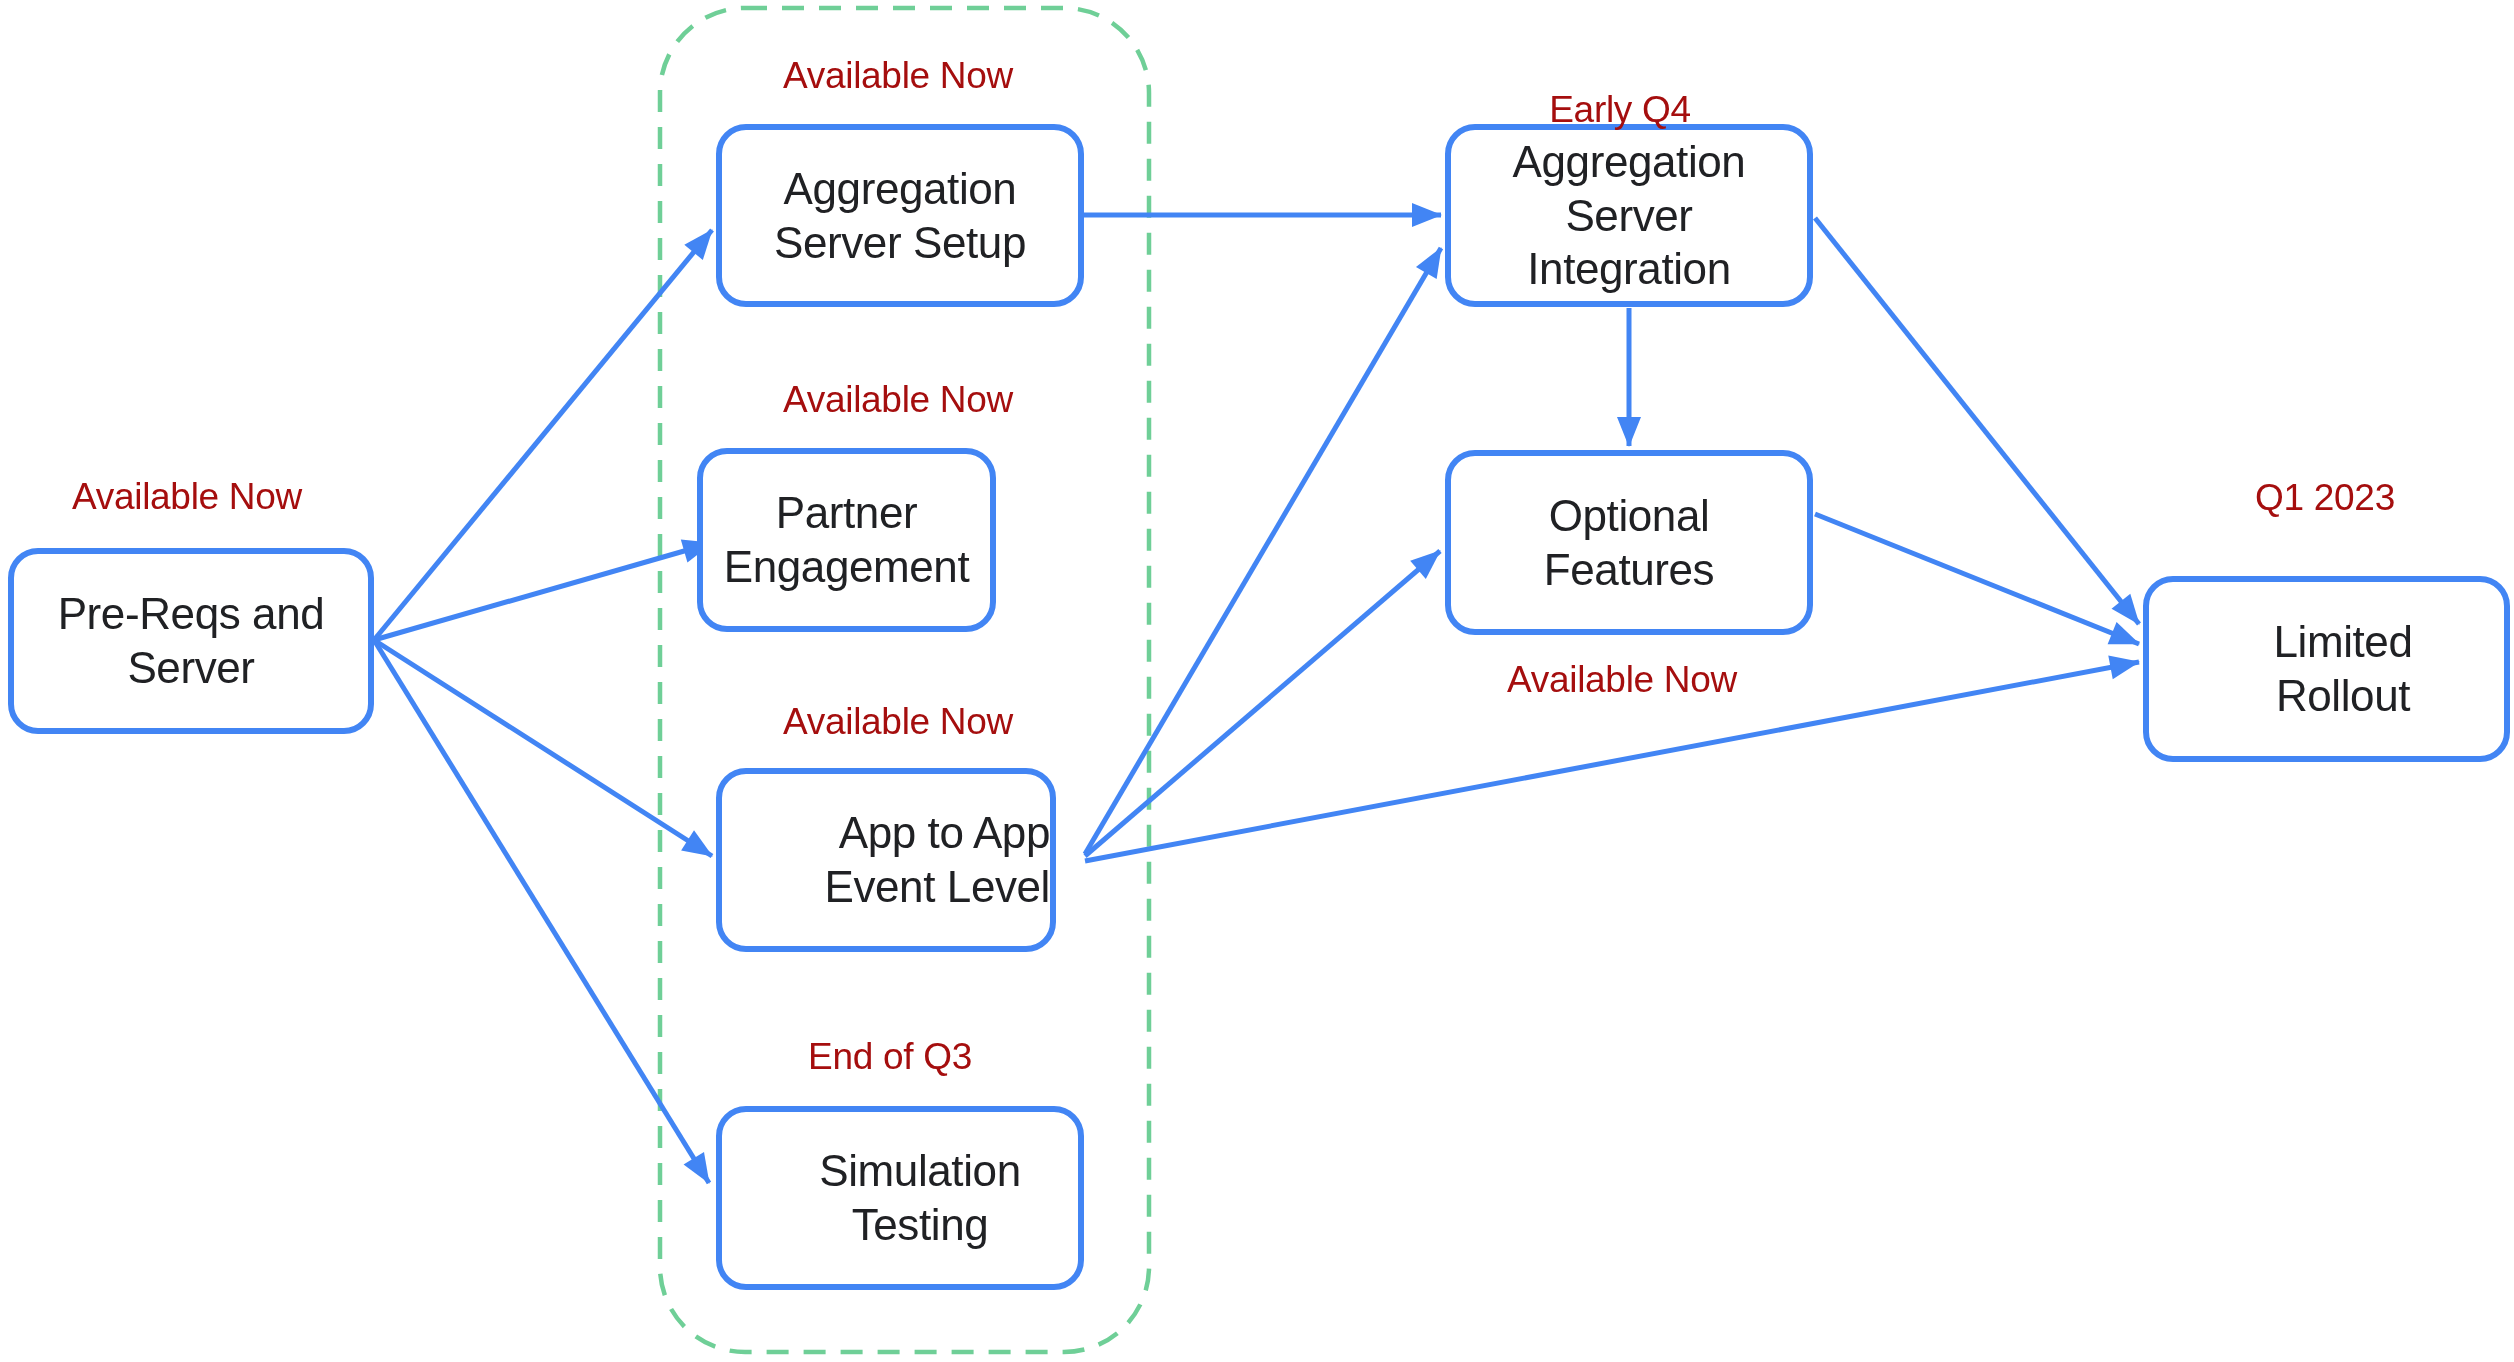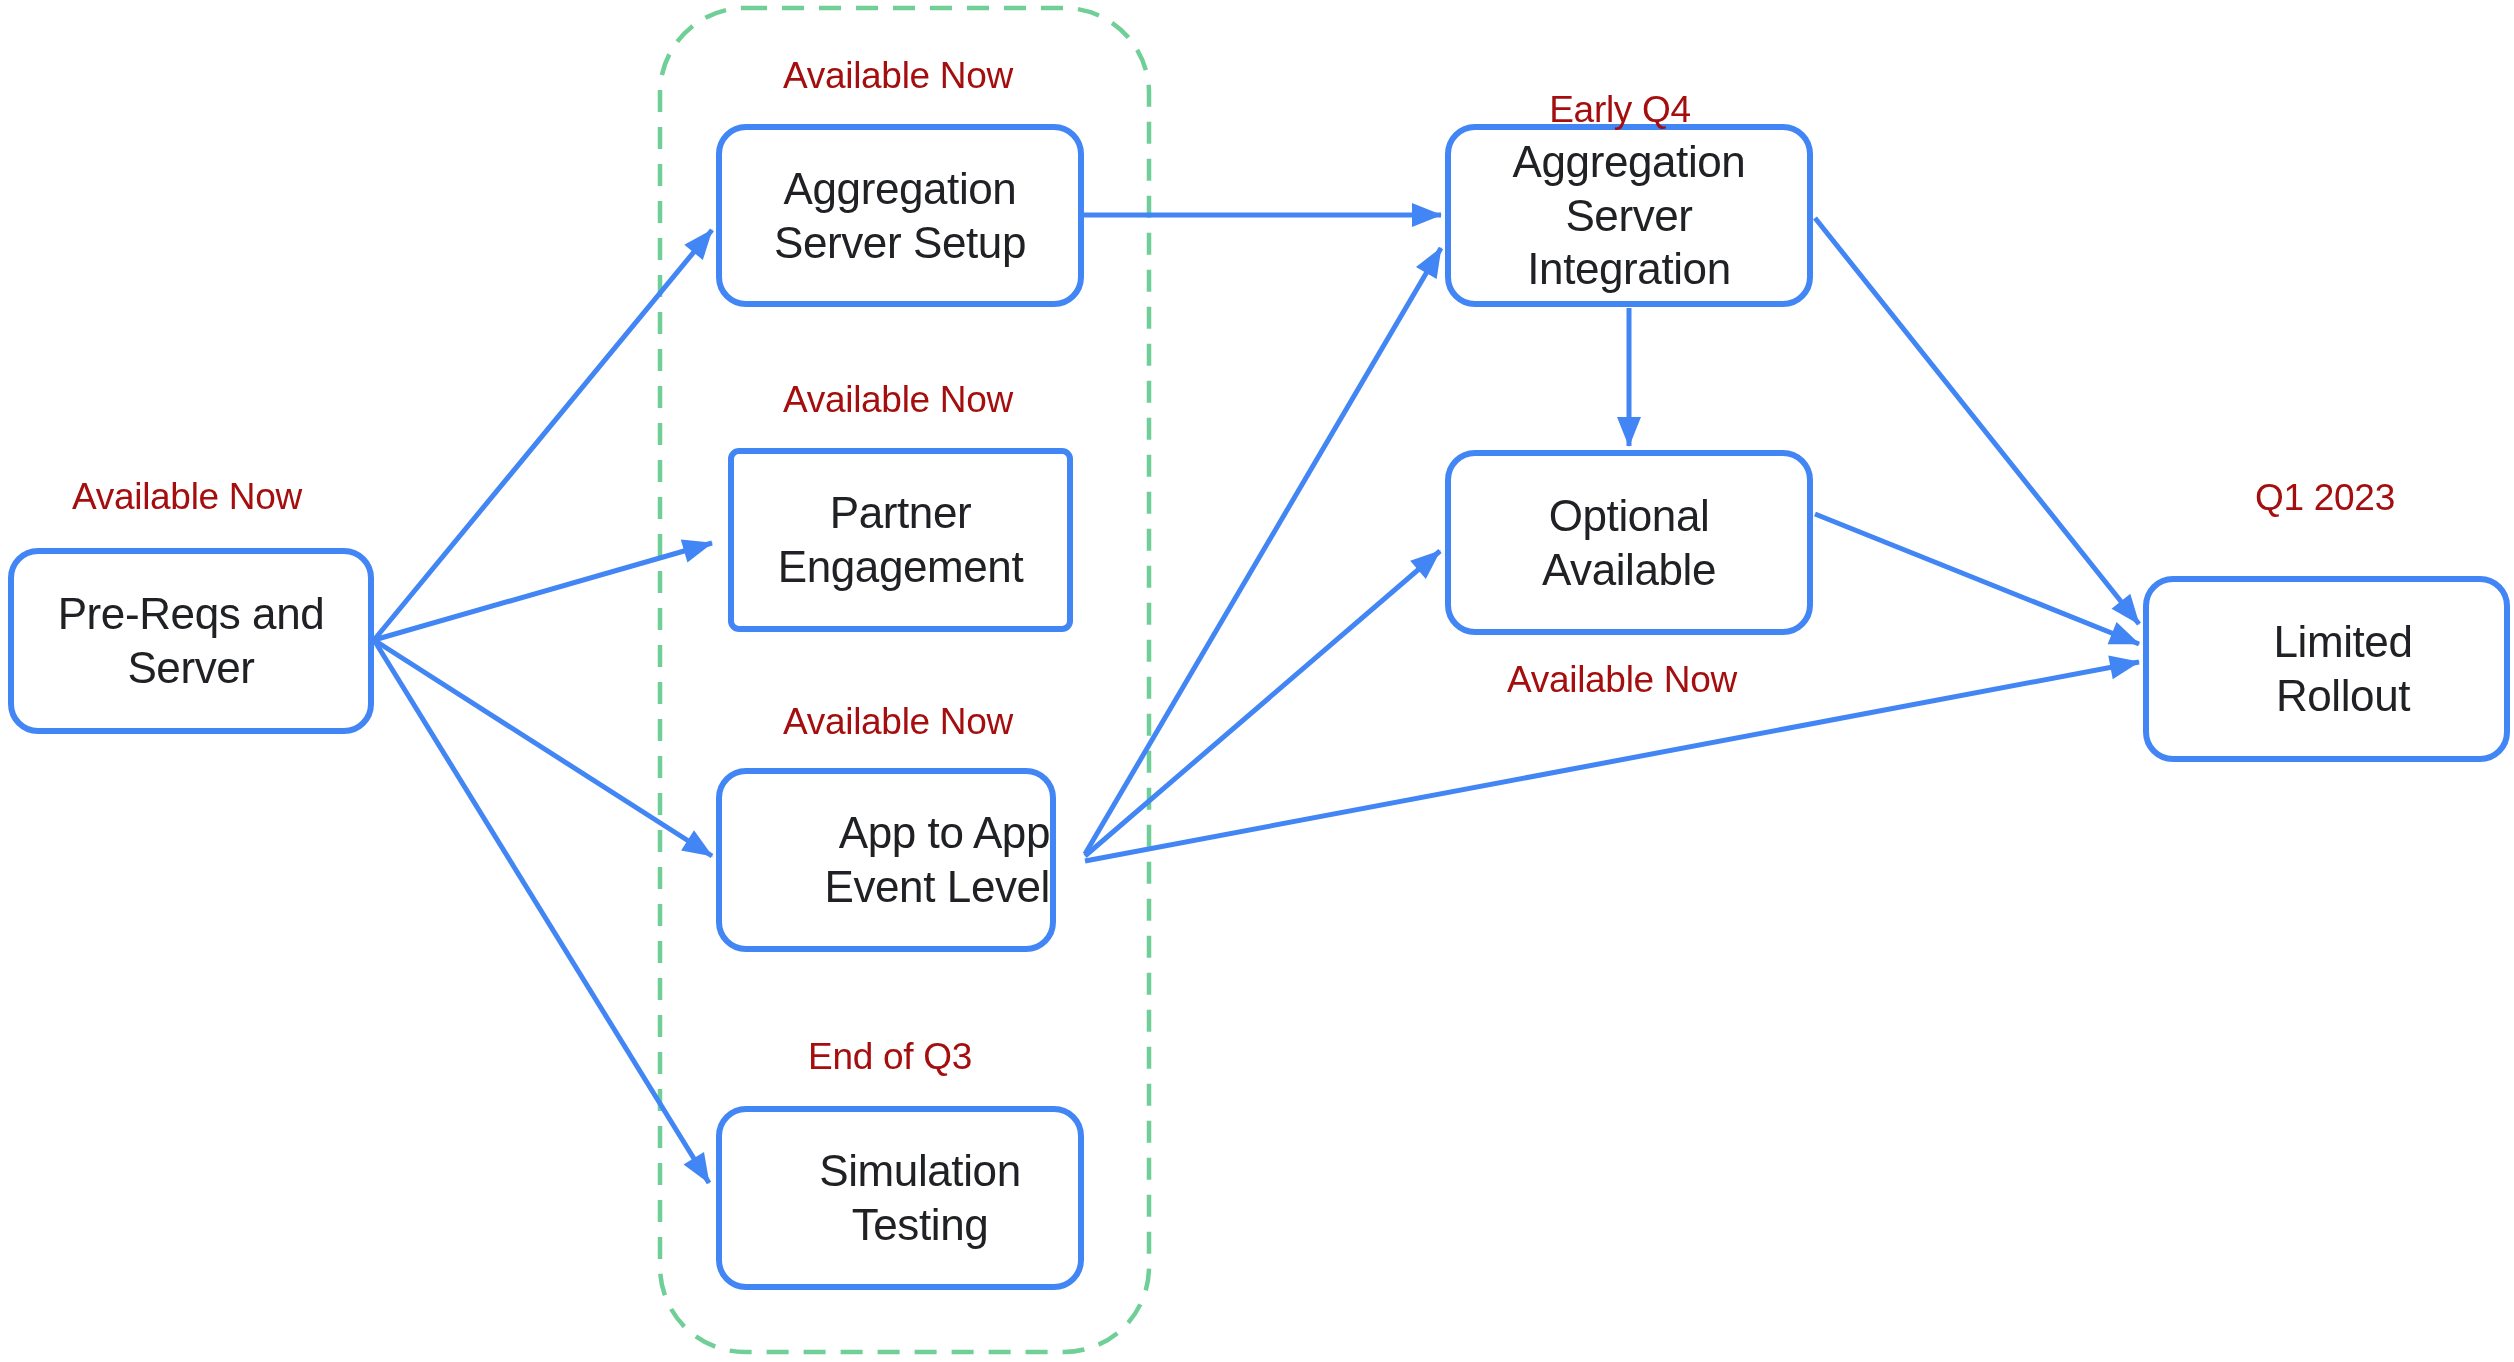--- a/index.html
+++ b/index.html
@@ -97,21 +97,21 @@
       <div class="node" style="left: 8px; top: 548px; width: 366px; height: 186px;">
         <span>Pre-Reqs and</span>
         <span>Server</span>
       </div>
       <div class="tag" style="left: 187px; top: 497px;">Available Now</div>
       <div class="node" style="left: 716px; top: 124px; width: 368px; height: 183px;">
         <span>Aggregation</span>
         <span>Server Setup</span>
       </div>
       <div class="tag" style="left: 898px; top: 76px;">Available Now</div>
-      <div class="node" style="left: 728px; top: 448px; width: 345px; height: 184px; border-radius: 11px;">
+      <div class="node" style="left: 697px; top: 448px; width: 299px; height: 184px;">
         <span>Partner</span>
         <span>Engagement</span>
       </div>
       <div class="tag" style="left: 898px; top: 400px;">Available Now</div>
       <div class="node" style="left: 716px; top: 768px; width: 340px; height: 184px; align-items: flex-end;">
         <span>App to App</span>
         <span>Event Level</span>
       </div>
       <div class="tag" style="left: 898px; top: 722px;">Available Now</div>
       <div class="node" style="left: 716px; top: 1106px; width: 368px; height: 184px; padding-left: 40px;">
@@ -120,21 +120,21 @@
       </div>
       <div class="tag" style="left: 890px; top: 1057px;">End of Q3</div>
       <div class="node" style="left: 1445px; top: 124px; width: 368px; height: 183px;">
         <span>Aggregation</span>
         <span>Server</span>
         <span>Integration</span>
       </div>
       <div class="tag" style="left: 1620px; top: 74px; margin-top: 36px;">Early Q4</div>
       <div class="node" style="left: 1445px; top: 450px; width: 368px; height: 185px;">
         <span>Optional</span>
-        <span>Available</span>
+        <span>Features</span>
       </div>
       <div class="tag" style="left: 1622px; top: 680px;">Available Now</div>
       <div class="node" style="left: 2143px; top: 576px; width: 367px; height: 186px; padding-left: 33px;">
         <span>Limited</span>
         <span>Rollout</span>
       </div>
       <div class="tag" style="left: 2325px; top: 498px;">Q1 2023</div>
     </div>
 </div>
 

